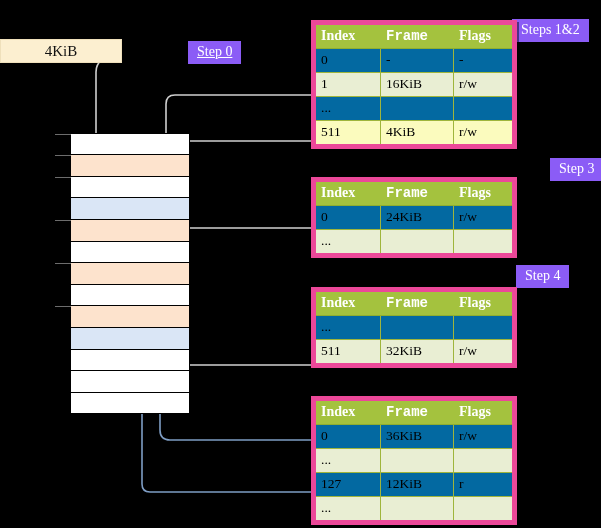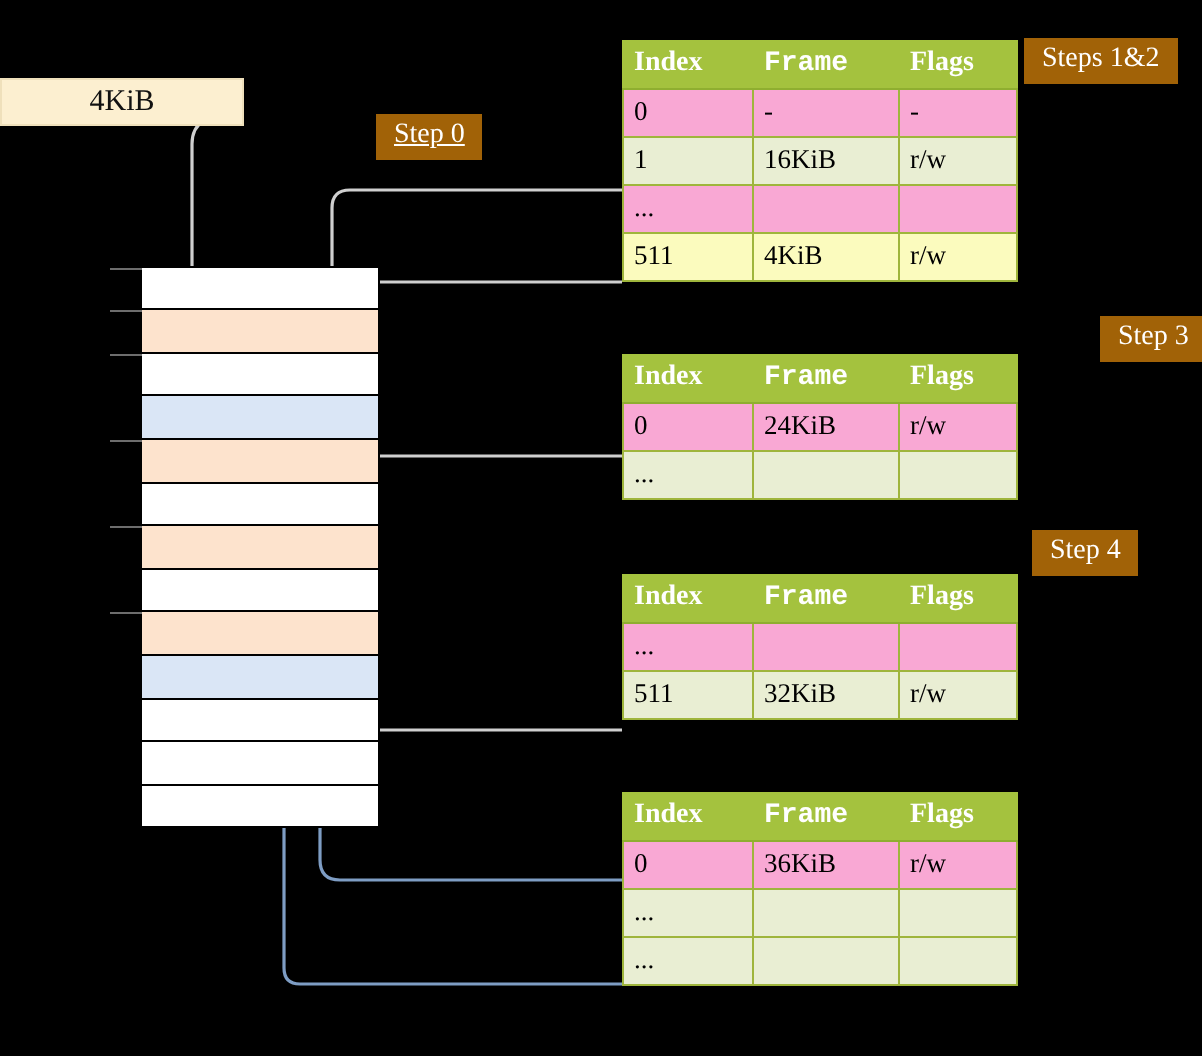--- a/index.html
+++ b/index.html
@@ -6,21 +6,21 @@
   body{
     width:601px;height:528px;position:relative;overflow:hidden;
     font-family:"Liberation Serif","DejaVu Serif",serif;
     color:#000;
   }
   .stage{position:absolute;left:0;top:0;width:601px;height:528px;}
 
   
   .badge{
     position:absolute;
-    background:#a16207;
+    background:#8b5cf6;
     color:#ffffff;
     font-family:"Liberation Serif","DejaVu Serif",serif;
     font-size:14px;
     line-height:18px;
     padding:2px 9px 3px 9px;
     white-space:nowrap;
     box-shadow:1px 1px 0 rgba(0,0,0,.55);
     text-align:center;
   }
 
@@ -32,22 +32,22 @@
     font-size:15px;
     line-height:22px;
     text-align:center;
     color:#111;
   }
 
   
   .ptable{
     position:absolute;
     border-collapse:collapse;
-    background:#f9a8d4;
-    border:1px solid #ec4899;
+    background:#0369a1;
+    border:5px solid #ec4899;
     font-size:13.5px;
     box-shadow:2px 2px 0 rgba(0,0,0,.45);
   }
   .ptable td,.ptable th{
     border:1px solid #9fb53c;
     padding:2px 5px 3px 5px;
     text-align:left;
     height:18px;
     vertical-align:middle;
     font-weight:normal;
@@ -163,21 +163,21 @@
     <div class="memrow last" style="top:259px;height:20px;"></div>
 
     <div class="tick" style="top:0px;"></div>
     <div class="tick" style="top:21px;"></div>
     <div class="tick" style="top:43px;"></div>
     <div class="tick" style="top:86px;"></div>
     <div class="tick" style="top:129px;"></div>
     <div class="tick" style="top:172px;"></div>
   </div>
 
-  <div class="badge" style="left:188px;top:57px;text-decoration:underline;">
+  <div class="badge" style="left:188px;top:41px;text-decoration:underline;">
     <span>Step 0</span>
   </div>
   <div class="badge" style="left:512px;top:19px;">
     <span>Steps 1&amp;2</span>
   </div>
   <div class="badge" style="left:550px;top:158px;">
     <span>Step 3</span>
   </div>
   <div class="badge" style="left:516px;top:265px;text-align:center;">
     <span>Step 4</span>
@@ -271,20 +271,25 @@
       <tr>
         <td>0</td>
         <td>36KiB</td>
         <td>r/w</td>
       </tr>
       <tr class="alt">
         <td>...</td>
         <td></td>
         <td></td>
       </tr>
+      <tr>
+        <td>127</td>
+        <td>12KiB</td>
+        <td>r</td>
+      </tr>
       <tr class="alt">
         <td>...</td>
         <td></td>
         <td></td>
       </tr>
     </tbody>
   </table>
 
 </div>
 

